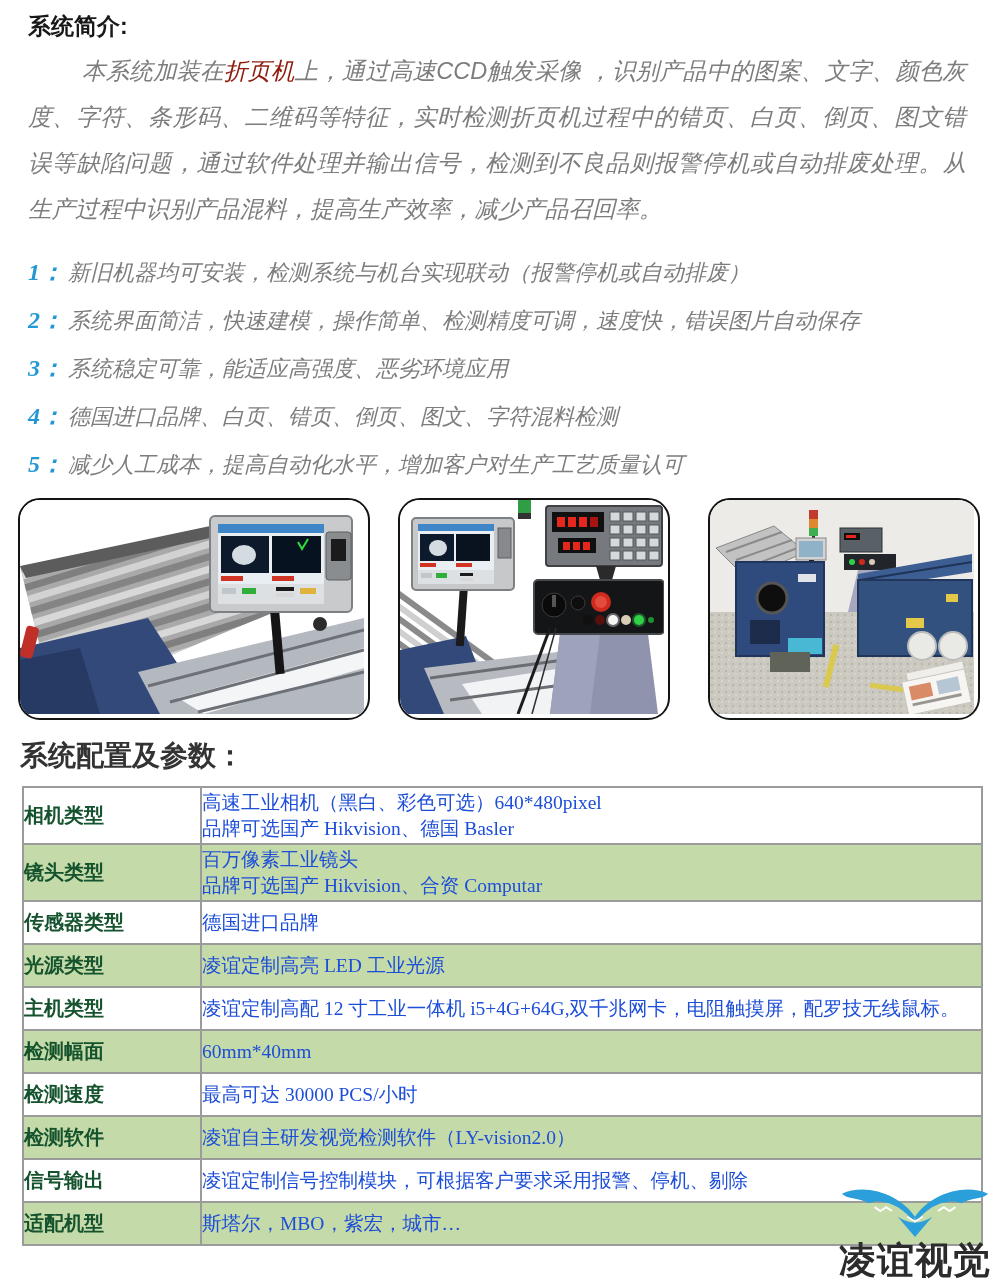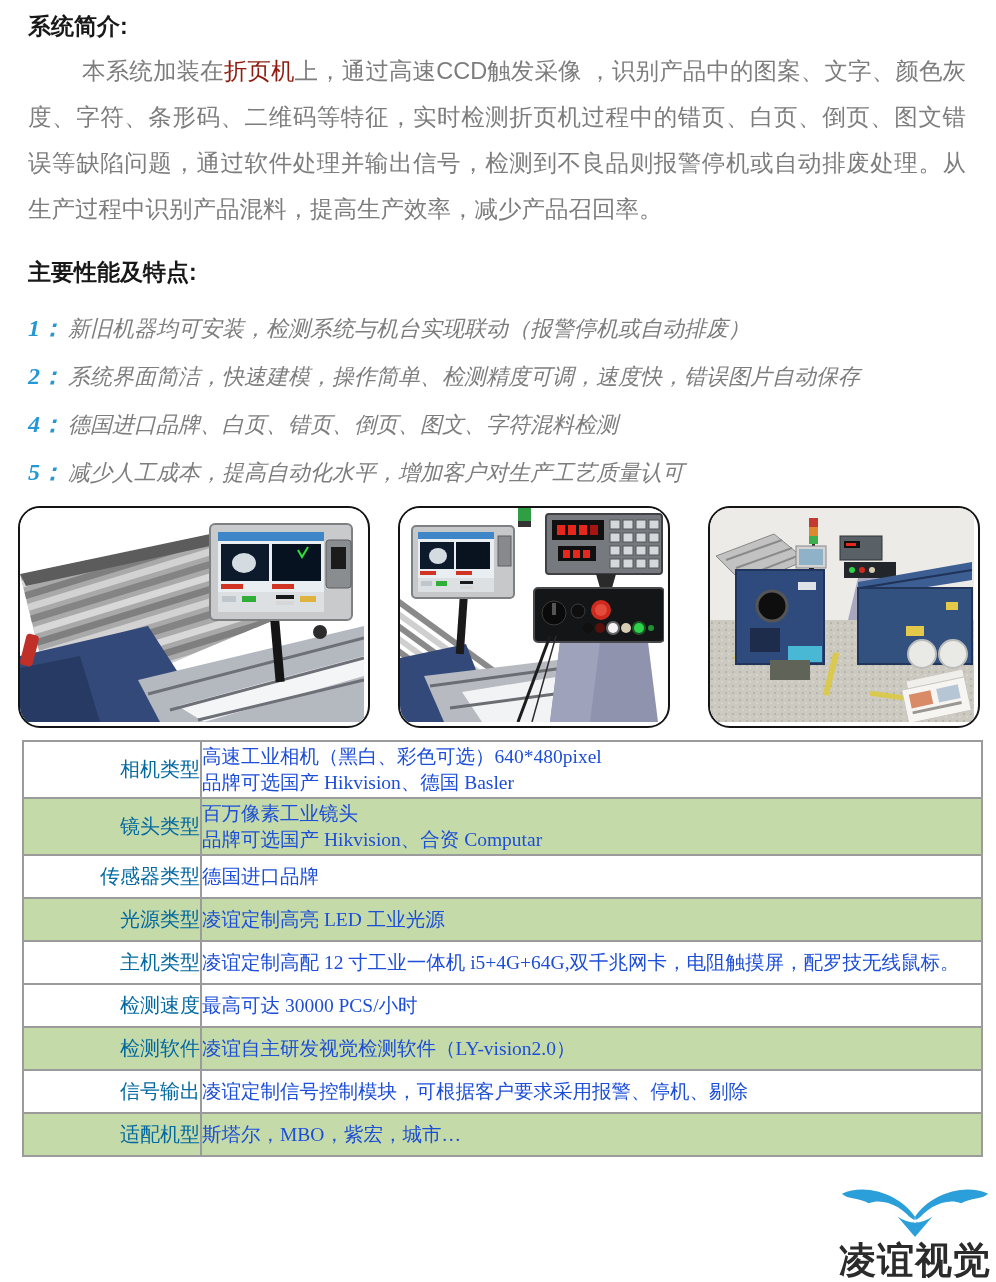--- a/index.html
+++ b/index.html
@@ -2,64 +2,64 @@
 <html><head>
 <meta charset="utf-8">
 <style>
   html,body{margin:0;padding:0;background:#ffffff;}
   #page{position:relative;width:996px;height:1282px;background:#ffffff;overflow:hidden;
         font-family:"Liberation Sans",sans-serif;}
   
   .h-black{margin:0;padding:0;color:#181818;font-weight:bold;font-size:23px;line-height:32px;}
   #intro-heading{margin:10px 0 0 28px;}
   #intro-para{width:938px;margin:6px 0 0 28px;color:#7d7d7d;font-size:23.5px;line-height:46px;
-              text-align:justify;text-indent:2.3em;}
+              text-align:justify;text-indent:2.3em;font-style:italic;}
   #intro-para .hl{color:#8e1b0e;}
   
   #features-heading{margin:24px 0 0 28px;}
   #features-list{margin:26px 0 0 28px;font-style:italic;}
   .feature-item{margin:0 0 19px 0;font-size:22px;line-height:29px;color:#7d7d7d;}
   .fnum{color:#2498d5;font-weight:bold;font-family:"Liberation Serif",serif;font-size:24px;margin-right:4px;}
   
   #photos-row{margin:14px 0 0 18px;display:flex;align-items:flex-start;}
   .photo-frame{border:2px solid #141414;border-radius:22px;overflow:hidden;background:#fff;height:218px;}
   .photo-frame svg{display:block;}
   #photo-frame-1{width:348px;}
   #photo-frame-2{width:268px;margin-left:28px;}
   #photo-frame-3{width:268px;margin-left:38px;}
   
   #specs-heading{margin:18px 0 0 20px;font-family:"Liberation Serif",serif;font-weight:bold;
                  font-size:28px;color:#333;line-height:36px;}
   #specs-table{margin:12px 0 0 22px;border-collapse:collapse;width:961px;table-layout:fixed;
                font-family:"Liberation Serif",serif;border:2px solid #6f6f6f;}
   #specs-table td{border:2px solid #9b9b9b;padding:0;}
-  td.spec-label{width:176px;text-align:right;font-weight:normal;font-size:20px;color:#0369a1;}
+  td.spec-label{width:176px;text-align:left;font-weight:bold;font-size:20px;color:#14532d;}
   td.spec-value{padding:4px 6px 4px 8px;font-size:19.5px;color:#1d4ed8;line-height:26px;}
   tr.shaded{background:#c4daa8;}
   tr.r1line{height:43px;}
   tr.r2line{height:57px;}
   
   #logo{position:absolute;left:838px;top:1184px;width:154px;text-align:center;}
   #logo-text{margin-top:-6px;font-size:37px;font-weight:900;color:#2b2b2b;letter-spacing:1px;
              font-family:"Liberation Sans",sans-serif;white-space:nowrap;}
 </style>
 </head>
 <body>
 
 <div id="page">
 
   <h2 id="intro-heading" class="h-black">系统简介:</h2>
 
   <p id="intro-para"><span>本系统加装在</span><span class="hl">折页机</span><span>上，通过高速CCD触发采像 ，识别产品中的图案、文字、颜色灰度、字符、条形码、二维码等特征，实时检测折页机过程中的错页、白页、倒页、图文错误等缺陷问题，通过软件处理并输出信号，检测到不良品则报警停机或自动排废处理。从生产过程中识别产品混料，提高生产效率，减少产品召回率。</span></p>
 
-  <h2 id="features-heading" class="h-black">主要性能及特点:</h2>
 
   <div id="features-list">
       <div class="feature-item"><span class="fnum">1：</span><span>新旧机器均可安装，检测系统与机台实现联动（报警停机或自动排废）</span></div>
       <div class="feature-item"><span class="fnum">2：</span><span>系统界面简洁，快速建模，操作简单、检测精度可调，速度快，错误图片自动保存</span></div>
+      <div class="feature-item"><span class="fnum">3：</span><span>系统稳定可靠，能适应高强度、恶劣环境应用</span></div>
       <div class="feature-item"><span class="fnum">4：</span><span>德国进口品牌、白页、错页、倒页、图文、字符混料检测</span></div>
       <div class="feature-item"><span class="fnum">5：</span><span>减少人工成本，提高自动化水平，增加客户对生产工艺质量认可</span></div>
     </div>
 
   <div id="photos-row">
 
     <div class="photo-frame" id="photo-frame-1">
       <svg width="344" height="214" viewBox="0 0 344 214">
         <rect width="344" height="214" fill="#ffffff"></rect>
         <defs>
@@ -274,20 +274,21 @@
           <rect x="200" y="168" width="58" height="10" fill="#efeeea" stroke="#c9c6c0"></rect>
           <rect x="194" y="176" width="64" height="34" fill="#f6f5f2" stroke="#c9c6c0"></rect>
           <rect x="200" y="182" width="22" height="14" fill="#d98a66"></rect>
             <rect x="228" y="182" width="22" height="14" fill="#b7c6d4"></rect>
           <rect x="200" y="199" width="50" height="3" fill="#9a9792"></rect>
         </g>
       </svg>
     </div>
   </div>
 
+  <h2 id="specs-heading">系统配置及参数：</h2>
 
   <table id="specs-table">
     <tbody>
         <tr class="r2line">
           <td class="spec-label">相机类型</td>
           <td class="spec-value">
             <div>高速工业相机（黑白、彩色可选）640*480pixel</div>
             <div>品牌可选国产 Hikvision、德国 Basler</div>
           </td>
         </tr>
@@ -307,20 +308,26 @@
         <tr class="shaded r1line">
           <td class="spec-label">光源类型</td>
           <td class="spec-value">
             <div>凌谊定制高亮 LED 工业光源</div>
           </td>
         </tr>
         <tr class="r1line">
           <td class="spec-label">主机类型</td>
           <td class="spec-value">
             <div>凌谊定制高配 12 寸工业一体机 i5+4G+64G,双千兆网卡，电阻触摸屏，配罗技无线鼠标。</div>
+          </td>
+        </tr>
+        <tr class="shaded r1line">
+          <td class="spec-label">检测幅面</td>
+          <td class="spec-value">
+            <div>60mm*40mm</div>
           </td>
         </tr>
         <tr class="r1line">
           <td class="spec-label">检测速度</td>
           <td class="spec-value">
             <div>最高可达 30000 PCS/小时</div>
           </td>
         </tr>
         <tr class="shaded r1line">
           <td class="spec-label">检测软件</td>

